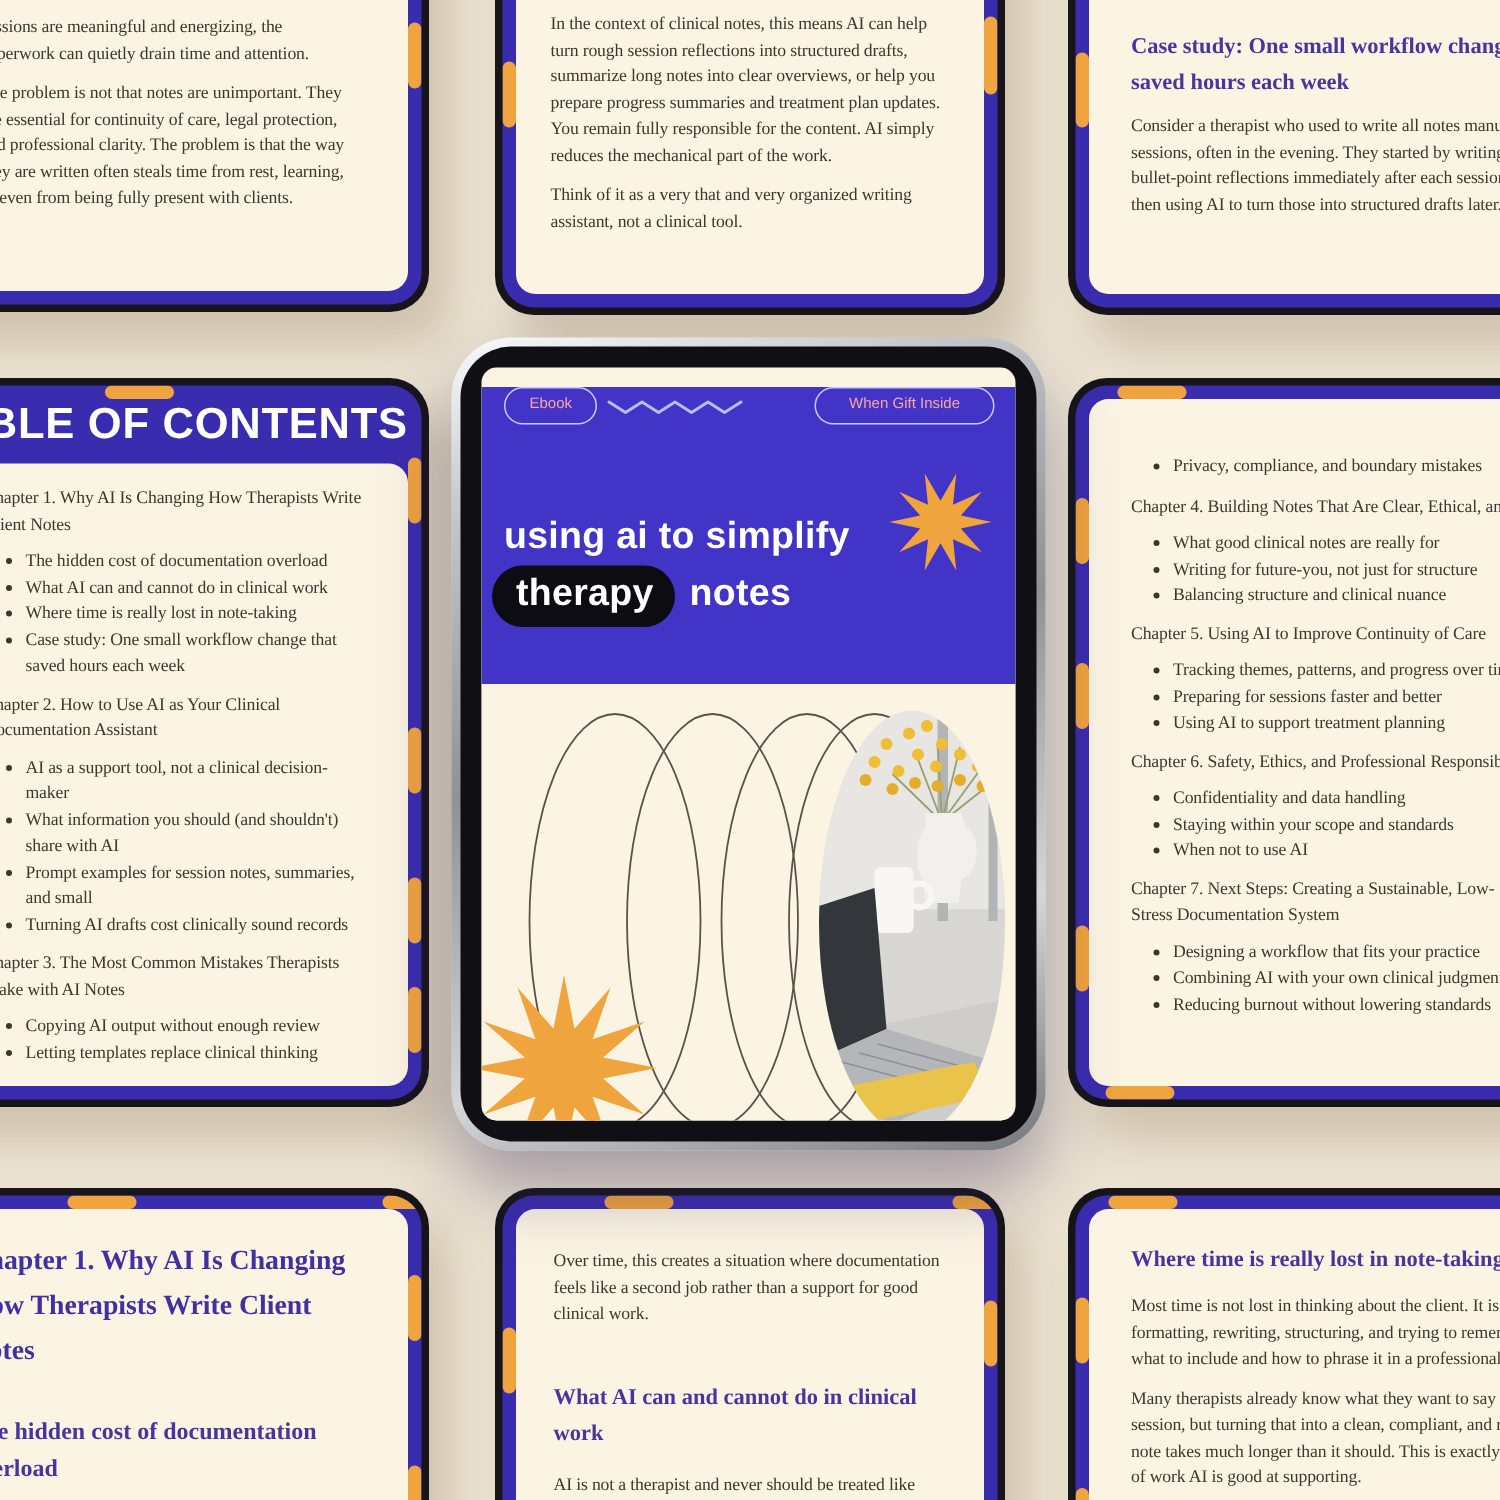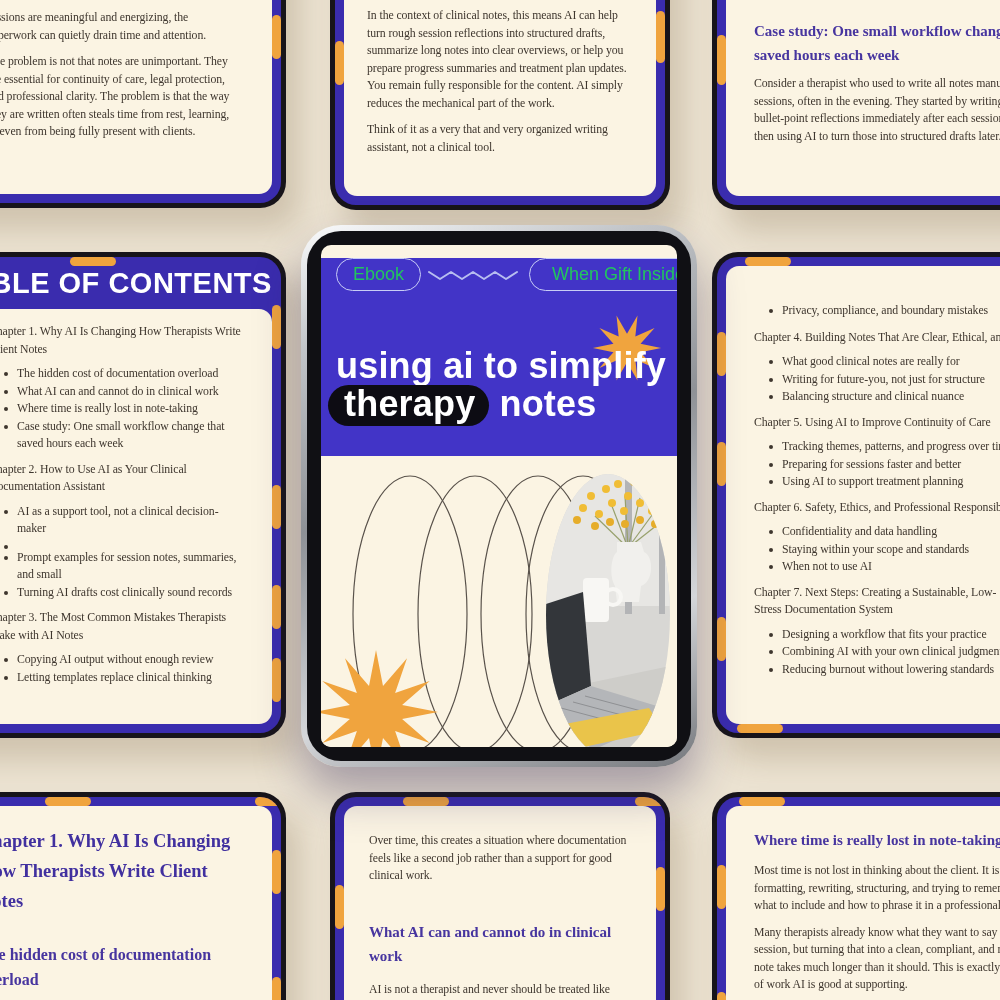--- a/index.html
+++ b/index.html
@@ -34,27 +34,27 @@
 
   
   .tablet{position:absolute;left:301px;top:225px;width:396px;height:542px;border-radius:40px;
           background:linear-gradient(160deg,#fafbfc 0%,#c2c5c9 18%,#8e9196 45%,#d4d6d9 75%,#74777c 100%);
           box-shadow:0 26px 46px rgba(50,40,90,.38);}
   .bezel-dark{position:absolute;inset:6px;border-radius:34px;background:#101014;}
   .screen{position:absolute;inset:14px;border-radius:10px;overflow:hidden;background:#fbf4e3;}
   .cover-top{position:relative;height:198px;background:#4234c7;overflow:visible;}
   .badge-row{display:flex;align-items:center;margin:13px 14px 0 15px;
              font-family:"Liberation Sans","DejaVu Sans",sans-serif;}
-  .pill{border:1.5px solid #c8cdf6;border-radius:999px;color:#22c55e;font-size:18px;
+  .pill{border:1.5px solid #c8cdf6;border-radius:999px;color:#fca5a5;font-size:10px;
         line-height:1;padding:6px 16px 7px;white-space:nowrap;}
   .zigzag{margin:0 6px;flex:none;}
   .spacer{flex:1;}
   .cover-title{position:relative;margin:58px 0 0 15px;color:#ffffff;z-index:2;
                font-family:"Liberation Sans","DejaVu Sans",sans-serif;
-               font-weight:700;font-size:36px;line-height:33px;letter-spacing:.2px;}
+               font-weight:700;font-size:25px;line-height:33px;letter-spacing:.2px;}
   .t2{margin-top:3px;}
   .hl{display:inline-block;background:#0d0c13;border-radius:999px;padding:2px 14px 6px 16px;margin-left:-8px;}
   .rest{margin-left:10px;margin-top:43px;}
   .cover-star{position:absolute;right:14px;top:54px;z-index:1;}
   .cover-bottom{position:relative;height:316px;background:#fbf4e3;}
 </style>
 </head>
 <body>
 
 <div class="canvas">
@@ -125,20 +125,21 @@
               <span class="dot"></span>
               <span>Case study: One small workflow change that saved hours each week</span>
             </div>
           <div class="ch">Chapter 2. How to Use AI as Your Clinical Documentation Assistant</div>
           <div class="bl">
               <span class="dot"></span>
               <span>AI as a support tool, not a clinical decision-maker</span>
             </div>
           <div class="bl">
               <span class="dot"></span>
+              <span>What information you should (and shouldn't) share with AI</span>
             </div>
           <div class="bl">
               <span class="dot"></span>
               <span>Prompt examples for session notes, summaries, and small</span>
             </div>
           <div class="bl">
               <span class="dot"></span>
               <span>Turning AI drafts cost clinically sound records</span>
             </div>
           <div class="ch">Chapter 3. The Most Common Mistakes Therapists Make with AI Notes</div>

